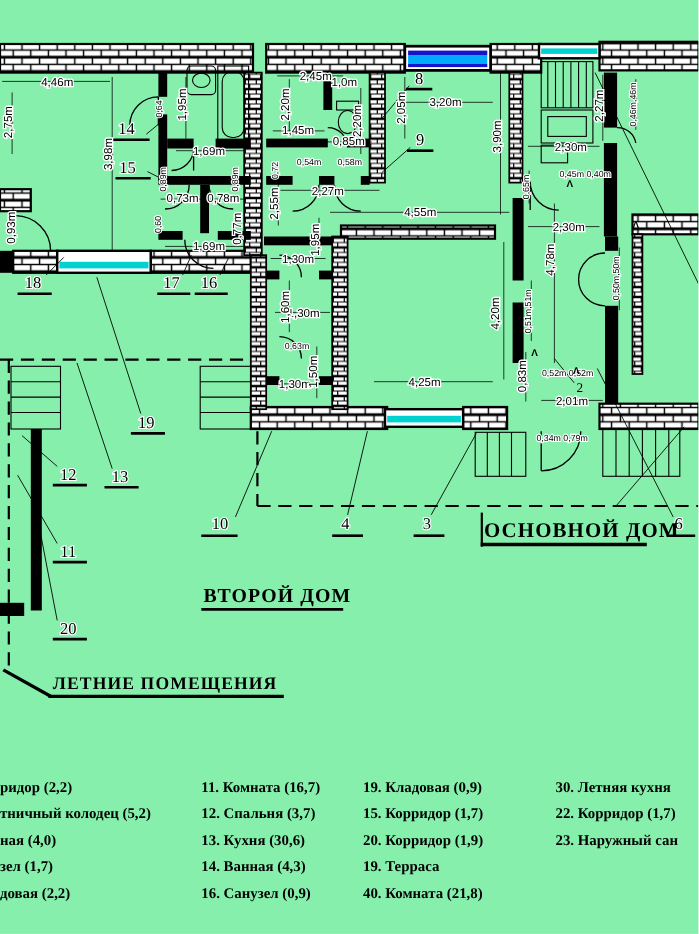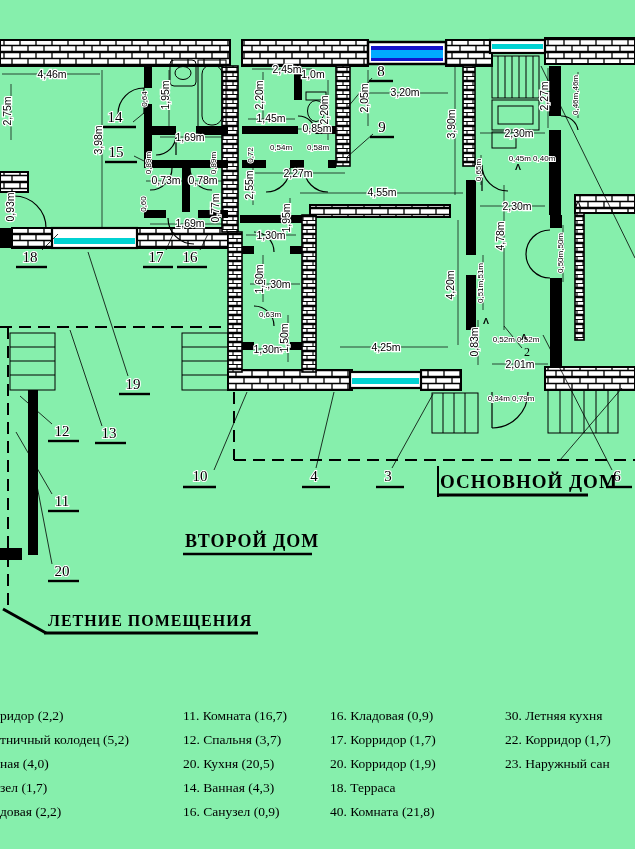--- a/index.html
+++ b/index.html
@@ -13,21 +13,21 @@
   .dimline{stroke:#000;stroke-width:0.7;fill:none;}
   .leader{stroke:#000;stroke-width:0.8;fill:none;}
   .door{stroke:#000;stroke-width:1.2;fill:none;}
   .dash{stroke:#000;stroke-width:2;fill:none;stroke-dasharray:12 7;}
   text.dim{font:10.5px "Liberation Sans", sans-serif;fill:#000;paint-order:stroke;stroke:#fff;stroke-width:2.5px;}
   text.dimsm{font:8px "Liberation Sans", sans-serif;fill:#000;paint-order:stroke;stroke:#fff;stroke-width:2px;}
   text.rn{font:15px "Liberation Serif", serif;fill:#000;paint-order:stroke;stroke:#fff;stroke-width:2px;}
   text.rnsm{font:12px "Liberation Serif", serif;fill:#000;}
   text.sect{font-family:"Liberation Serif", serif;font-weight:bold;fill:#000;letter-spacing:1px;}
   .rl{stroke:#000;stroke-width:2.4;}
-  .legend-item{position:absolute;font-size:13.5px;color:#000;white-space:nowrap;}
+  .legend-item{position:absolute;font-size:13.5px;color:#000;white-space:nowrap;font-weight:bold;}
 </style>
 </head>
 <body>
 
 <div id="stage">
 <svg width="635" height="660" viewBox="0 0 635 660">
   <defs>
     <pattern id="brick" width="16" height="13" patternUnits="userSpaceOnUse">
       <rect width="16" height="13" fill="#fff"></rect>
       <path d="M0,0.7H16 M0,6.5H16 M0,12.3H16 M4,0.7V6.5 M12,6.5V12.3" stroke="#000" stroke-width="1.3" fill="none"></path>
@@ -289,27 +289,27 @@
 
   <div>
     <div class="legend-item" style="left:0px;top:708px">ридор (2,2)</div>
     <div class="legend-item" style="left:0px;top:732px">тничный колодец (5,2)</div>
     <div class="legend-item" style="left:0px;top:756px">ная  (4,0)</div>
     <div class="legend-item" style="left:0px;top:780px">зел  (1,7)</div>
     <div class="legend-item" style="left:0px;top:804px">довая (2,2)</div>
 
     <div class="legend-item" style="left:183px;top:708px">11. Комната (16,7)</div>
     <div class="legend-item" style="left:183px;top:732px">12. Спальня (3,7)</div>
-    <div class="legend-item" style="left:183px;top:756px">20. Кухня (20,5)</div>
+    <div class="legend-item" style="left:183px;top:756px">13. Кухня (30,6)</div>
     <div class="legend-item" style="left:183px;top:780px">14. Ванная (4,3)</div>
     <div class="legend-item" style="left:183px;top:804px">16. Санузел (0,9)</div>
 
-    <div class="legend-item" style="left:330px;top:708px">16. Кладовая (0,9)</div>
-    <div class="legend-item" style="left:330px;top:732px">17. Корридор (1,7)</div>
+    <div class="legend-item" style="left:330px;top:708px">19. Кладовая (0,9)</div>
+    <div class="legend-item" style="left:330px;top:732px">15. Корридор (1,7)</div>
     <div class="legend-item" style="left:330px;top:756px">20. Корридор (1,9)</div>
-    <div class="legend-item" style="left:330px;top:780px">18. Терраса</div>
+    <div class="legend-item" style="left:330px;top:780px">19. Терраса</div>
     <div class="legend-item" style="left:330px;top:804px">40. Комната  (21,8)</div>
 
     <div class="legend-item" style="left:505px;top:708px">30. Летняя кухня</div>
     <div class="legend-item" style="left:505px;top:732px">22. Корридор (1,7)</div>
     <div class="legend-item" style="left:505px;top:756px">23. Наружный сан</div>
   </div>
 </div>
 
 </body></html>

